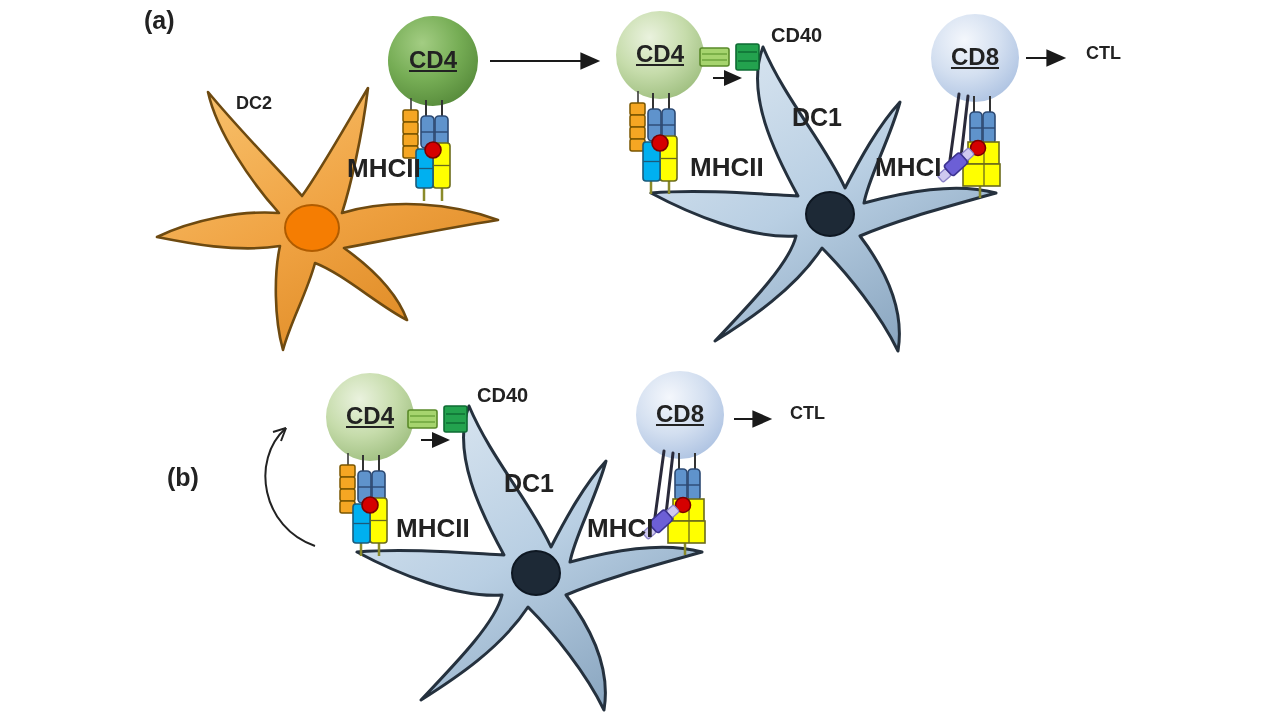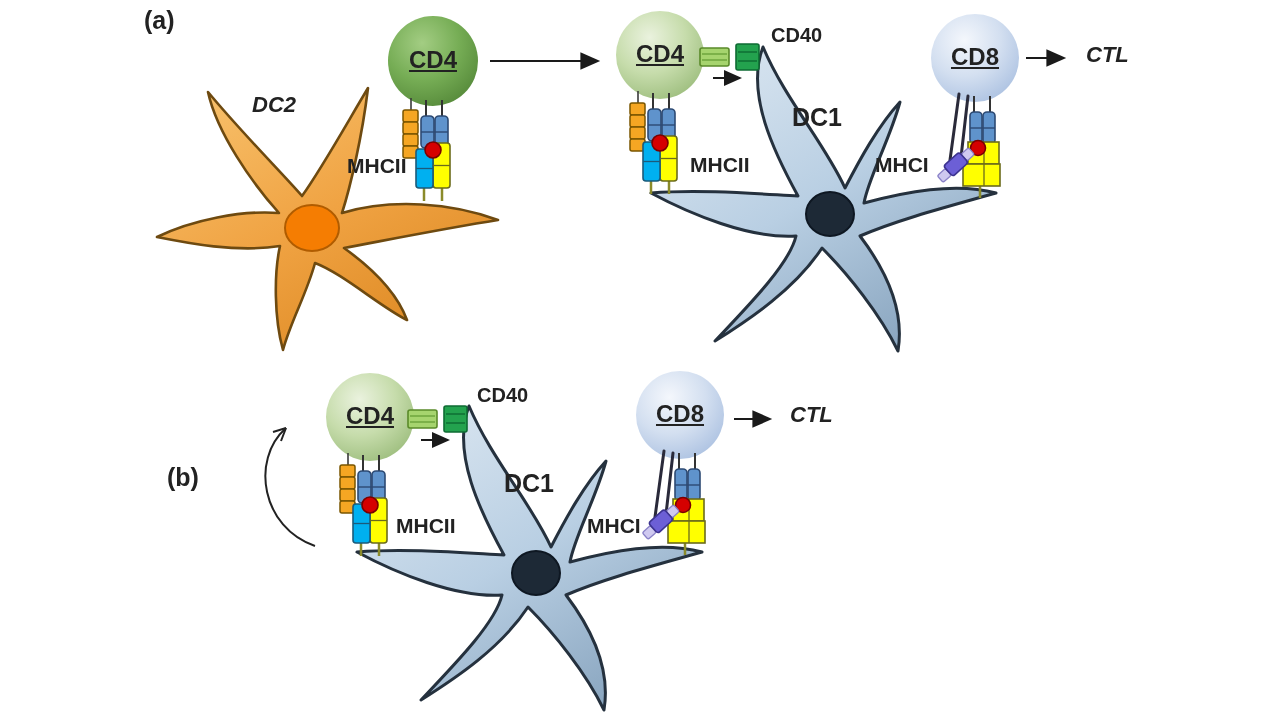--- a/index.html
+++ b/index.html
@@ -1,22 +1,22 @@
 <!DOCTYPE html>
 <html><head>
 <meta charset="utf-8">
 <style>
   html,body{margin:0;padding:0;background:#fff;}
   #stage{position:relative;width:1280px;height:720px;background:#ffffff;overflow:hidden;
          font-family:"Liberation Sans", sans-serif;}
   #art{position:absolute;left:0;top:0;}
   .lbl{position:absolute;color:#222;font-weight:600;white-space:nowrap;line-height:1;}
   .ctr{transform:translate(-50%,-50%);text-decoration:underline;}
-  .fs25{font-size:25px;} .fs26{font-size:22px;font-style:italic;} .fs24{font-size:24px;}
-  .fs22{font-size:20px;} .fs21{font-size:21px;}
+  .fs25{font-size:25px;} .fs26{font-size:18px;} .fs24{font-size:24px;}
+  .fs22{font-size:20px;} .fs21{font-size:26px;}
 </style>
 </head>
 <body>
 
 <div id="stage">
 
 <svg id="art" width="1280" height="720" viewBox="0 0 1280 720">
   <defs>
     <radialGradient id="gDark" cx="38%" cy="30%" r="75%">
       <stop offset="0%" stop-color="#a3cd83"></stop>
@@ -156,21 +156,21 @@
   <circle cx="370" cy="417" r="44" fill="url(#gPale)"></circle>
   <use href="#mhc2cx" transform="translate(370,461)"></use>
   <use href="#cd40pair" transform="translate(408,419)"></use>
 
   <circle cx="680" cy="415" r="44" fill="url(#gBlue)"></circle>
   <use href="#mhc1cx" transform="translate(680,459)"></use>
   <line x1="734" y1="419" x2="770" y2="419" stroke="#1a1a1a" stroke-width="2.2" marker-end="url(#arr)"></line>
 </svg>
 
 <div class="lbl fs25" style="left:144px;top:8px">(a)</div>
-<div class="lbl fs26" style="left:252px;top:94px">DC2</div>
+<div class="lbl fs26" style="left:236px;top:94px">DC2</div>
 <div class="lbl fs24 ctr" style="left:433px;top:60px">CD4</div>
 <div class="lbl fs21" style="left:347px;top:155px">MHCII</div>
 <div class="lbl fs24 ctr" style="left:660px;top:54px">CD4</div>
 <div class="lbl fs21" style="left:690px;top:154px">MHCII</div>
 <div class="lbl fs22" style="left:771px;top:25px">CD40</div>
 <div class="lbl fs25" style="left:792px;top:105px">DC1</div>
 <div class="lbl fs21" style="left:875px;top:154px">MHCI</div>
 <div class="lbl fs24 ctr" style="left:975px;top:57px">CD8</div>
 <div class="lbl fs26" style="left:1086px;top:44px">CTL</div>
 

